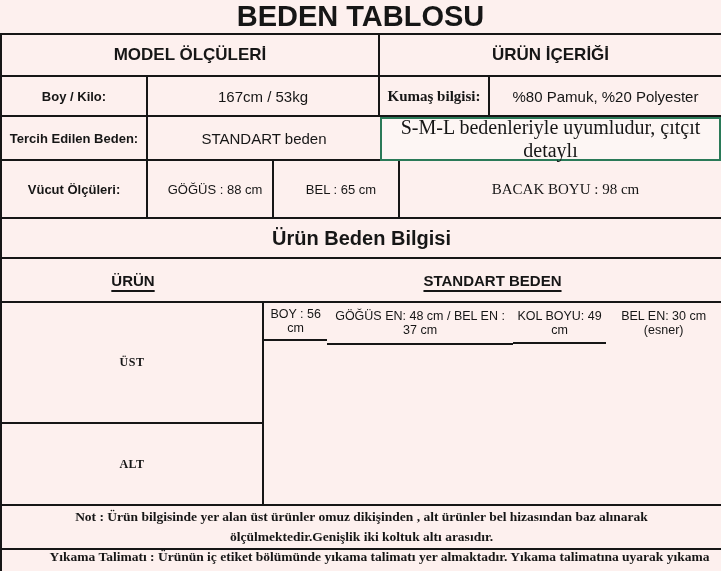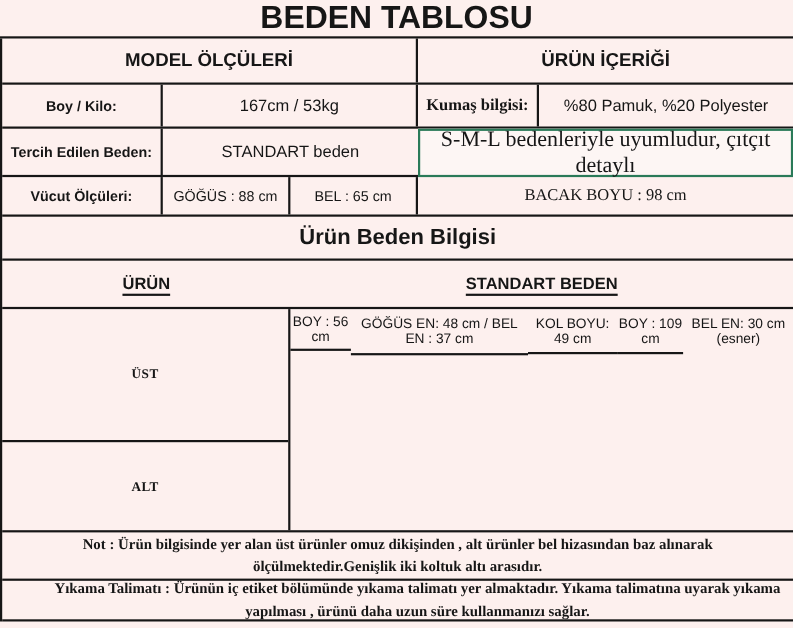--- a/index.html
+++ b/index.html
@@ -31,21 +31,21 @@
   .frame { border-left:2px solid #161616; box-sizing:border-box; width:721px; }
 
   
   .hdr-row { height:42px; }
   .hdr { font-size:17px; font-weight:bold; }
   .hdr-left { width:378px; }
   .hdr-right { flex:1; }
 
   .r-boy { height:40px; }
   .r-tercih { height:44px; }
-  .r-vucut { height:36px; }
+  .r-vucut { height:58px;gap:10px; }
 
   .lab { font-weight:bold; font-size:13px; }
   .w-label { width:146px; }
   .w-val   { width:232px; }
   .w-kumas { width:110px; }
   .w-kalca { width:110px; }
   .flex1 { flex:1; }
   .sans-val { font-size:15px; }
   .sans-sm  { font-size:13px; }
   .serif-bold { font-family:"Liberation Serif", serif; font-weight:bold; font-size:15px; }
@@ -145,21 +145,20 @@
 
     <div class="lower">
       <div class="lt-left">
         <div class="cell garment ust-cell">ÜST</div>
         <div class="cell garment alt-cell">ALT</div>
       </div>
       <div class="lt-right">
         <div class="cell measure m-r1 bb">BOY : 56 cm</div>
         <div class="cell measure m-r2 bb">GÖĞÜS EN: 48 cm  /  BEL EN : 37 cm</div>
         <div class="cell measure m-r3 bb">KOL BOYU: 49 cm</div>
-        <div class="cell measure m-r4 bb">BOY : 109 cm</div>
         <div class="cell measure m-r5">BEL EN: 30 cm (esner)</div>
       </div>
     </div>
 
     <div class="row note-row bb">
       <div class="cell note-text">
         <div class="note-inner">Not : Ürün bilgisinde yer alan üst ürünler omuz dikişinden , alt ürünler bel hizasından baz alınarak ölçülmektedir.Genişlik iki koltuk altı arasıdır.</div>
       </div>
     </div>
     <div class="row wash-row bb">

